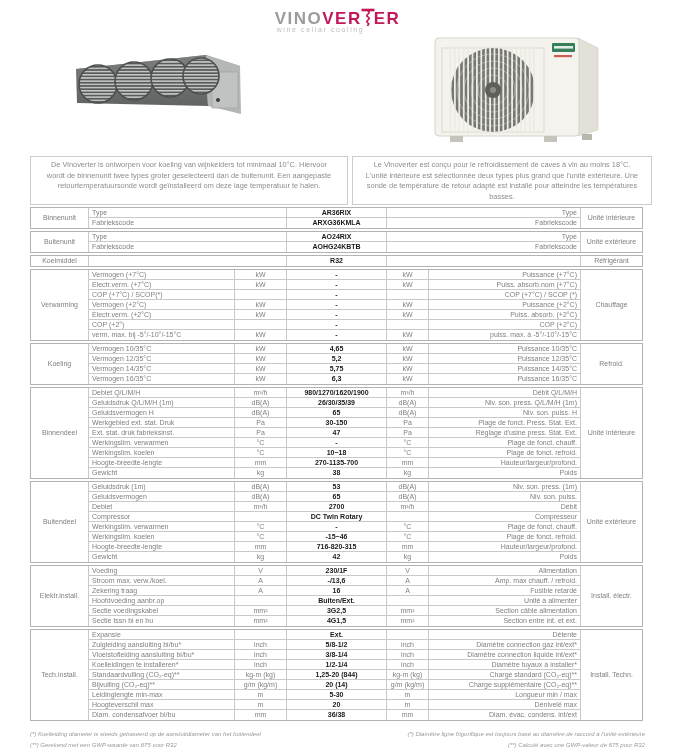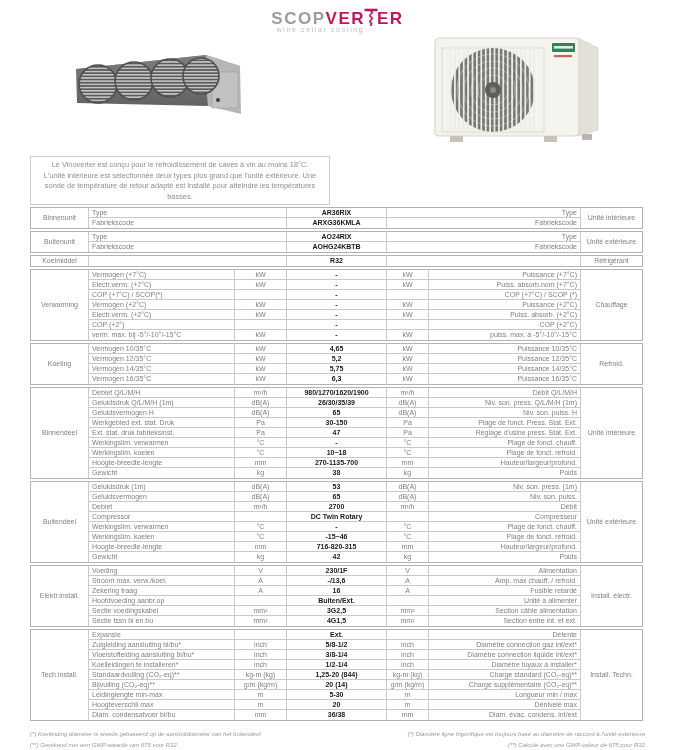--- a/index.html
+++ b/index.html
@@ -40,21 +40,21 @@
   .lblfr{justify-content:flex-end;text-align:right;}
   
   .footnotes{position:absolute;top:729px;left:30px;width:615px;font-size:6px;
              font-style:italic;color:#9a9a9a;line-height:11px;}
   .fn-line{display:flex;justify-content:space-between;}
 </style>
 </head>
 <body style="--brand: #c2185b; --logo-gray: #9c9c9c; --tagline: #bdbdbd; --labeltxt: #808080; --valtxt: #1a1a1a;">
 
 <div class="logo">
-  <span>SCOP</span><span class="magenta">VER</span><svg width="14" height="19" viewBox="0 0 14 19">
+  <span>VINO</span><span class="magenta">VER</span><svg width="14" height="19" viewBox="0 0 14 19">
       <line x1="0.5" y1="3" x2="13.5" y2="3" stroke="#c2185b" stroke-width="2.6"></line>
       <path d="M7,4 C11,6 3,8 7,10 C11,12 3,14 7,16 C9,17 6.2,18 6.8,18.8" stroke="#c2185b" stroke-width="1.7" fill="none" stroke-linecap="round"></path>
     </svg><span class="magenta">ER</span>
 </div>
 <div class="tagline">wine cellar cooling</div>
 
 <svg class="img-indoor" width="208" height="112" viewBox="0 0 208 112">
   <defs>
     <pattern id="louvre" width="4" height="3.2" patternUnits="userSpaceOnUse">
       <rect width="4" height="3.2" fill="#575a59"></rect>
@@ -110,20 +110,21 @@
   <rect x="120" y="13" width="23" height="9" rx="1" fill="#35805a"></rect>
   <rect x="122" y="16" width="19" height="2.6" fill="#ffffff" opacity="0.85"></rect>
   <rect x="122" y="25" width="18" height="2.2" fill="#c0392b" opacity="0.8"></rect>
 
   <rect x="18" y="106" width="13" height="6" fill="#c6c3ba"></rect>
   <rect x="112" y="106" width="13" height="6" fill="#c6c3ba"></rect>
   <rect x="150" y="104" width="10" height="6" fill="#b9b6ad"></rect>
 </svg>
 
 <div class="intro-row">
+  <div class="intro-box intro-nl">De Vinoverter is ontworpen voor koeling van wijnkelders tot minimaal 10°C. Hiervoor wordt de binnenunit twee types groter geselecteerd dan de buitenunit. Een aangepaste retourtemperatuursonde wordt geïnstalleerd om deze lage temperatuur te halen.</div>
   <div class="intro-box intro-fr">Le Vinoverter est conçu pour le refroidissement de caves à vin au moins 18°C. L'unité intérieure est sélectionnée deux types plus grand que l'unité extérieure. Une sonde de température de retour adapté est installé pour atteindre les températures basses.</div>
 </div>
 
 <div class="spec-table">
     <div class="section" style="grid-template-rows: repeat(2, 10px);">
       <div class="cell cat noB" style="grid-area: 1 / 1 / span 2;">Binnenunit</div>
       <div class="cell lbl hasB" style="grid-area: 1 / 2 / auto / span 2;">Type</div>
       <div class="cell val hasB" style="grid-area: 1 / 4;">AR36RIX</div>
       <div class="cell lblfr hasB" style="grid-area: 1 / 5 / auto / span 2;">Type</div>
       <div class="cell lbl noB" style="grid-area: 2 / 2 / auto / span 2;">Fabriekscode</div>

